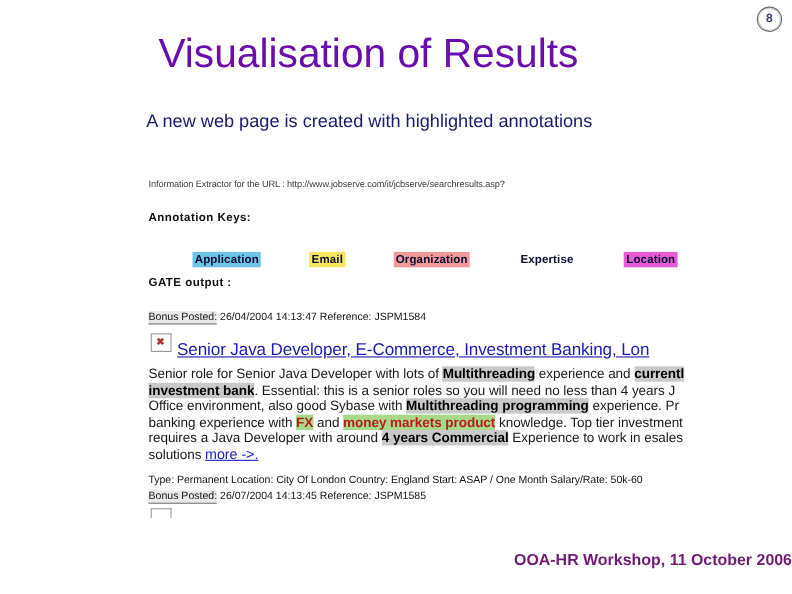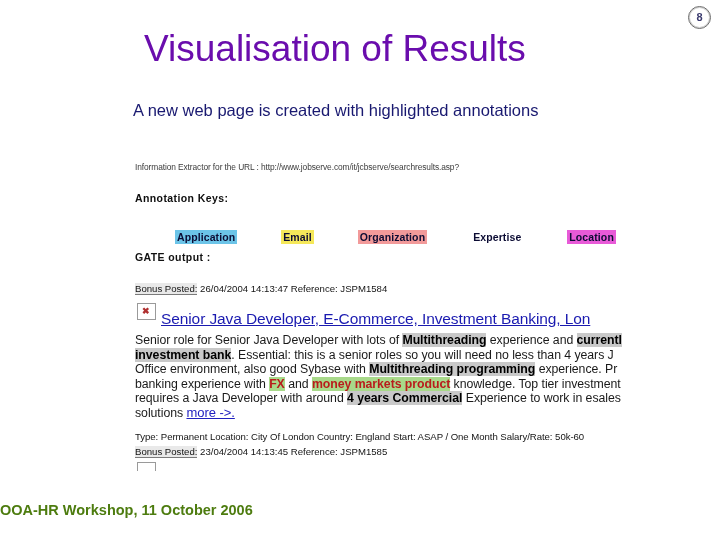--- a/index.html
+++ b/index.html
@@ -205,24 +205,24 @@
     white-space: nowrap;
     letter-spacing: -0.05px;
   }
 
   
   #slide-footer {
     position: absolute;
     left: 0;
     top: 502px;
     width: 720px;
-    text-align: left;
+    text-align: right;
     font-size: 14.5px;
     font-weight: bold;
-    color: #4d7c0f;
+    color: #701a75;
     font-family: "Liberation Sans", sans-serif;
   }
 </style>
 </head>
 <body>
 
 <div id="slide-badge">8</div>
 
 <div id="slide-title">Visualisation of Results</div>
 
@@ -243,18 +243,18 @@
   <div class="thumb-box" id="thumb-box-1">
     <span class="thumb-x">✖</span>
   </div>
 
   <div id="job-headline">Senior Java Developer, E-Commerce, Investment Banking, Lon</div>
 
   <div id="job-body"><span>Senior role for Senior Java Developer with lots of </span><span class="hl-grey">Multithreading</span><span> experience and </span><span class="hl-grey">currentl</span><br><span class="hl-grey">investment bank</span><span>. Essential: this is a senior roles so you will need no less than 4 years J</span><br><span>Office environment, also good Sybase with </span><span class="hl-grey">Multithreading programming</span><span> experience. Pr</span><br><span>banking experience with </span><span class="hl-green">FX</span><span> and </span><span class="hl-green">money markets product</span><span> knowledge. Top tier investment</span><br><span>requires a Java Developer with around </span><span class="hl-grey">4 years Commercial</span><span> Experience to work in esales</span><br><span>solutions </span><span class="more-link">more -&gt;.</span></div>
 
   <div id="job-meta">Type: Permanent Location:  City Of London Country:  England Start:  ASAP / One Month Salary/Rate:  50k-60</div>
 
-  <div class="posted-line" id="posted-line-2"><span class="posted-key">Bonus Posted:</span><span>  23/04/2004 14:13:45 Reference:  JSPM1585</span></div>
+  <div class="posted-line" id="posted-line-2"><span class="posted-key">Bonus Posted:</span><span>  26/07/2004 14:13:45 Reference:  JSPM1585</span></div>
 
   <div class="thumb-box" id="thumb-box-2"></div>
 </div>
 
 <div id="slide-footer">OOA-HR Workshop, 11 October 2006</div>
 
 </body></html>

